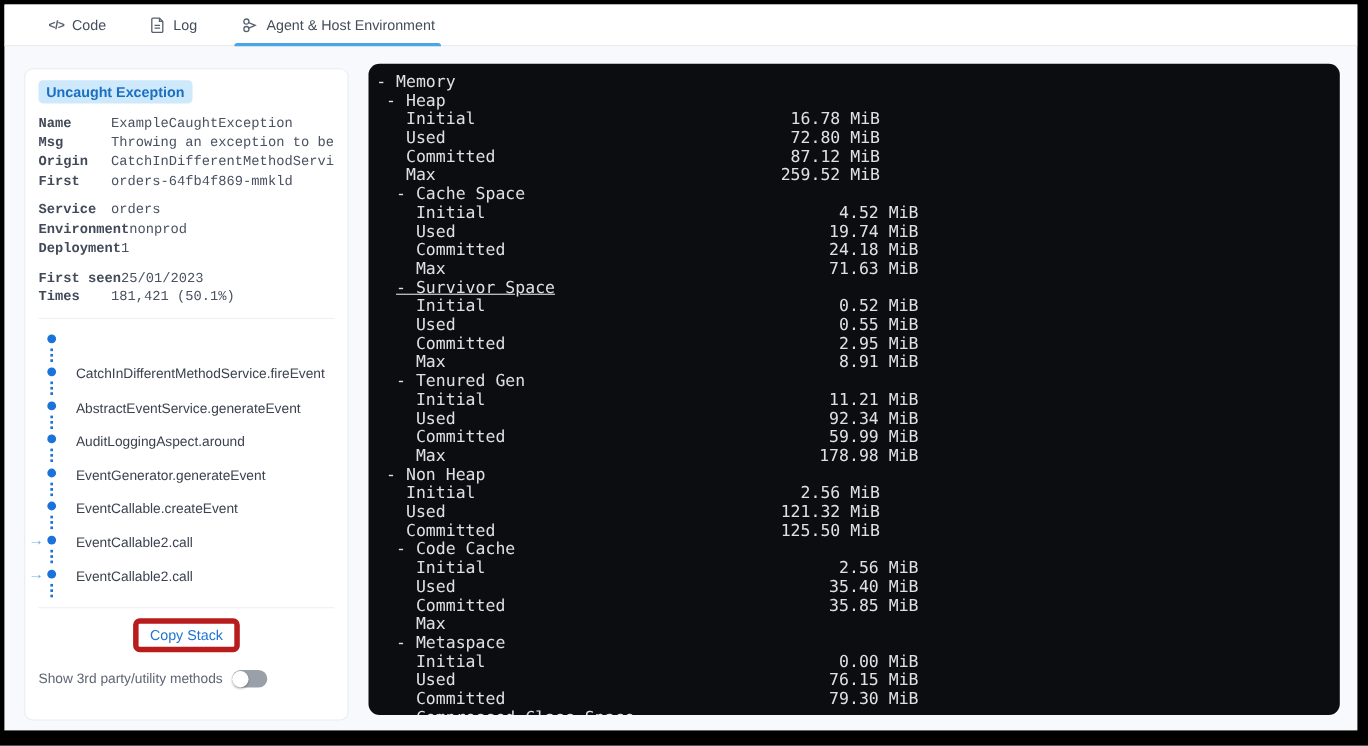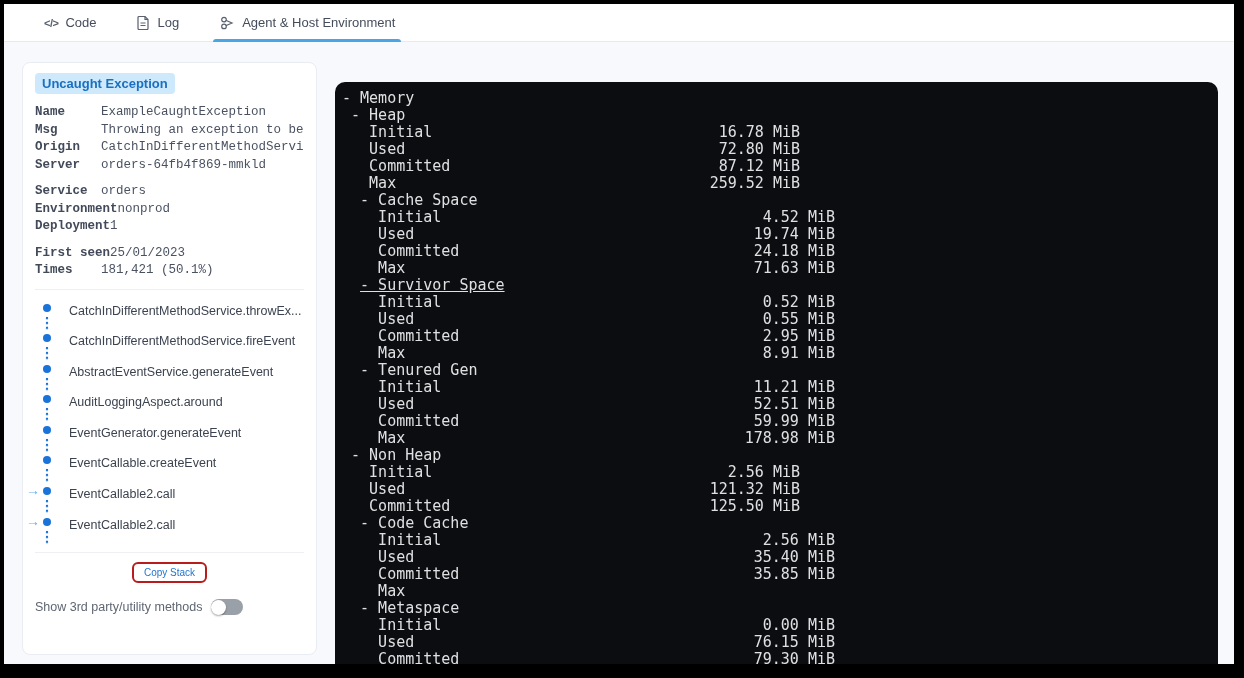--- a/index.html
+++ b/index.html
@@ -25,28 +25,28 @@
   .stack-list{margin-top:11px;}
   .stack-item{position:relative;height:30.6px;padding-left:34px;box-sizing:border-box;cursor:pointer;}
   .stack-label{font-size:12.5px;color:#3c4350;line-height:14px;display:inline-block;padding-top:1px;white-space:nowrap;}
   .bullet{position:absolute;left:8px;top:3px;width:8px;height:8px;border-radius:50%;background:#1a73d9;}
   .bullet.hollow{background:#fff;border:1.6px solid #1a73d9;width:6px;height:6px;left:8px;}
   .arrow{position:absolute;left:-9px;top:-2px;color:#66acf1;font-size:14px;}
   .dots{position:absolute;left:10px;top:15px;width:4px;height:15px;
         background-image:radial-gradient(circle at 2px 2px,#1a73d9 1.3px,rgba(0,0,0,0) 1.6px);
         background-size:4px 4.9px;background-repeat:repeat-y;}
 
-  .copy-btn{display:block;margin:9px auto 0;background:#fff;color:#1f74d0;border:2px solid #b91c1c;border-radius:6px;font-size:10px;font-family:"Liberation Sans",sans-serif;padding:3px 10px;cursor:pointer;}
+  .copy-btn{display:block;margin:9px auto 0;background:#fff;color:#1f74d0;border:5px solid #b91c1c;border-radius:6px;font-size:13px;font-family:"Liberation Sans",sans-serif;padding:3px 10px;cursor:pointer;}
   .toggle-row{display:flex;align-items:center;gap:9px;margin-top:16px;}
   .toggle-label{font-size:12.5px;color:#5f6673;}
   .toggle{position:relative;width:32px;height:16px;border-radius:9px;background:#9aa0a7;cursor:pointer;flex:0 0 auto;}
   .knob{position:absolute;left:0;top:0.5px;width:15px;height:15px;border-radius:50%;background:#fff;box-shadow:0 1px 2px rgba(0,0,0,.35);}
 
   
-  .term{position:absolute;left:331px;top:54px;width:883px;height:592px;background:#0c0d10;border-radius:10px;box-sizing:border-box;padding:8px 0 0 7px;overflow:hidden;font-family:"DejaVu Sans Mono",monospace;font-size:15px;color:#dfe0e2;cursor:text;margin-top:24px;}
+  .term{position:absolute;left:331px;top:54px;width:883px;height:592px;background:#0c0d10;border-radius:10px;box-sizing:border-box;padding:8px 0 0 7px;overflow:hidden;font-family:"DejaVu Sans Mono",monospace;font-size:15px;color:#dfe0e2;cursor:text;}
   .mline{position:relative;height:17px;line-height:17px;white-space:pre;}
   .mtext{display:inline-block;}
   .mval{position:absolute;top:0;left:0;text-align:right;display:inline-block;}
   .mval.v1{width:458px;}
   .mval.v2{width:493px;}
 </style>
 </head>
 <body>
 
 <div class="frame">
@@ -89,21 +89,21 @@
             </div>
             <div class="detail-row">
               <span class="detail-label">Msg</span>
               <span class="detail-value">Throwing an exception to be caught by a dif</span>
             </div>
             <div class="detail-row">
               <span class="detail-label">Origin</span>
               <span class="detail-value">CatchInDifferentMethodService.throwExcep</span>
             </div>
             <div class="detail-row">
-              <span class="detail-label">Server</span>
+              <span class="detail-label">First</span>
               <span class="detail-value">orders-64fb4f869-mmkld</span>
             </div>
           </div>
           <div class="detail-group">
             <div class="detail-row">
               <span class="detail-label">Service</span>
               <span class="detail-value">orders</span>
             </div>
             <div class="detail-row">
               <span class="detail-label">Environment</span>
@@ -120,21 +120,21 @@
               <span class="detail-value">25/01/2023</span>
             </div>
             <div class="detail-row">
               <span class="detail-label">Times</span>
               <span class="detail-value">181,421 (50.1%)</span>
             </div>
           </div>
         </div>
       <div class="divider"></div>
       <div class="stack-list" id="stack-list">
-          <div class="stack-item"><span class="bullet"></span><span class="stack-label">CatchInDifferentMethodService.throwEx...</span><span class="dots"></span></div>
+          <div class="stack-item"><span class="bullet"></span><span class="dots"></span></div>
           <div class="stack-item"><span class="bullet"></span><span class="stack-label">CatchInDifferentMethodService.fireEvent</span><span class="dots"></span></div>
           <div class="stack-item"><span class="bullet"></span><span class="stack-label">AbstractEventService.generateEvent</span><span class="dots"></span></div>
           <div class="stack-item"><span class="bullet"></span><span class="stack-label">AuditLoggingAspect.around</span><span class="dots"></span></div>
           <div class="stack-item"><span class="bullet"></span><span class="stack-label">EventGenerator.generateEvent</span><span class="dots"></span></div>
           <div class="stack-item"><span class="bullet"></span><span class="stack-label">EventCallable.createEvent</span><span class="dots"></span></div>
           <div class="stack-item"><span class="arrow">→</span><span class="bullet"></span><span class="stack-label">EventCallable2.call</span><span class="dots"></span></div>
           <div class="stack-item"><span class="arrow">→</span><span class="bullet"></span><span class="stack-label">EventCallable2.call</span><span class="dots"></span></div>
         </div>
       <div class="divider"></div>
       <button class="copy-btn">Copy Stack</button>
@@ -158,21 +158,21 @@
         <div class="mline"><span class="mtext" style="margin-left: 4ch;">Used</span><span class="mval v2">19.74 MiB</span></div>
         <div class="mline"><span class="mtext" style="margin-left: 4ch;">Committed</span><span class="mval v2">24.18 MiB</span></div>
         <div class="mline"><span class="mtext" style="margin-left: 4ch;">Max</span><span class="mval v2">71.63 MiB</span></div>
         <div class="mline"><span class="mtext" style="margin-left: 2ch; text-decoration: underline;">- Survivor Space</span></div>
         <div class="mline"><span class="mtext" style="margin-left: 4ch;">Initial</span><span class="mval v2">0.52 MiB</span></div>
         <div class="mline"><span class="mtext" style="margin-left: 4ch;">Used</span><span class="mval v2">0.55 MiB</span></div>
         <div class="mline"><span class="mtext" style="margin-left: 4ch;">Committed</span><span class="mval v2">2.95 MiB</span></div>
         <div class="mline"><span class="mtext" style="margin-left: 4ch;">Max</span><span class="mval v2">8.91 MiB</span></div>
         <div class="mline"><span class="mtext" style="margin-left: 2ch; text-align: right;">- Tenured Gen</span></div>
         <div class="mline"><span class="mtext" style="margin-left: 4ch;">Initial</span><span class="mval v2">11.21 MiB</span></div>
-        <div class="mline"><span class="mtext" style="margin-left: 4ch;">Used</span><span class="mval v2">52.51 MiB</span></div>
+        <div class="mline"><span class="mtext" style="margin-left: 4ch;">Used</span><span class="mval v2">92.34 MiB</span></div>
         <div class="mline"><span class="mtext" style="margin-left: 4ch;">Committed</span><span class="mval v2">59.99 MiB</span></div>
         <div class="mline"><span class="mtext" style="margin-left: 4ch;">Max</span><span class="mval v2">178.98 MiB</span></div>
         <div class="mline"><span class="mtext" style="margin-left: 1ch;">- Non Heap</span></div>
         <div class="mline"><span class="mtext" style="margin-left: 3ch;">Initial</span><span class="mval v1">2.56 MiB</span></div>
         <div class="mline"><span class="mtext" style="margin-left: 3ch;">Used</span><span class="mval v1">121.32 MiB</span></div>
         <div class="mline"><span class="mtext" style="margin-left: 3ch;">Committed</span><span class="mval v1">125.50 MiB</span></div>
         <div class="mline"><span class="mtext" style="margin-left: 2ch;">- Code Cache</span></div>
         <div class="mline"><span class="mtext" style="margin-left: 4ch;">Initial</span><span class="mval v2">2.56 MiB</span></div>
         <div class="mline"><span class="mtext" style="margin-left: 4ch;">Used</span><span class="mval v2">35.40 MiB</span></div>
         <div class="mline"><span class="mtext" style="margin-left: 4ch;">Committed</span><span class="mval v2">35.85 MiB</span></div>

